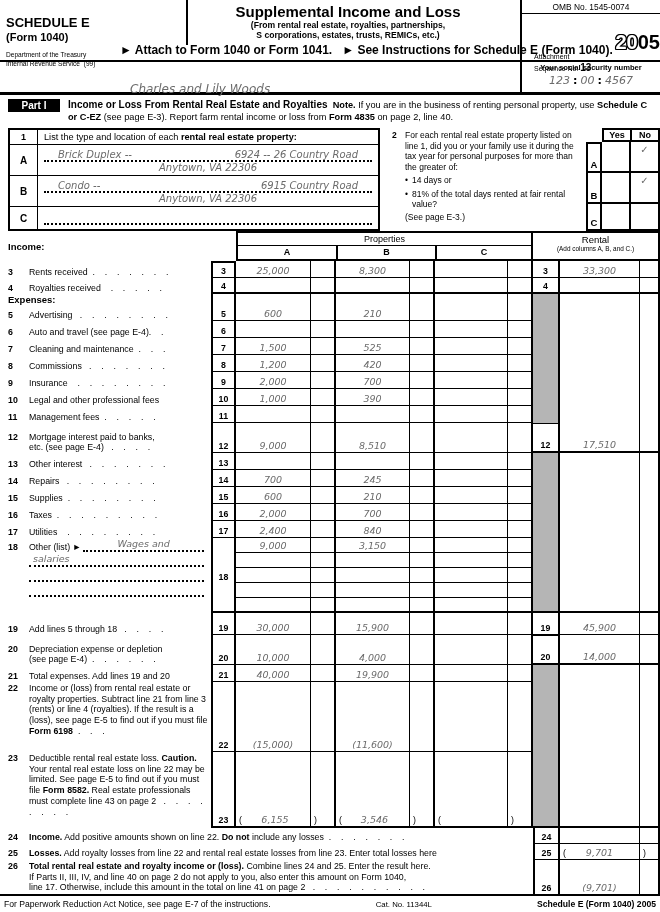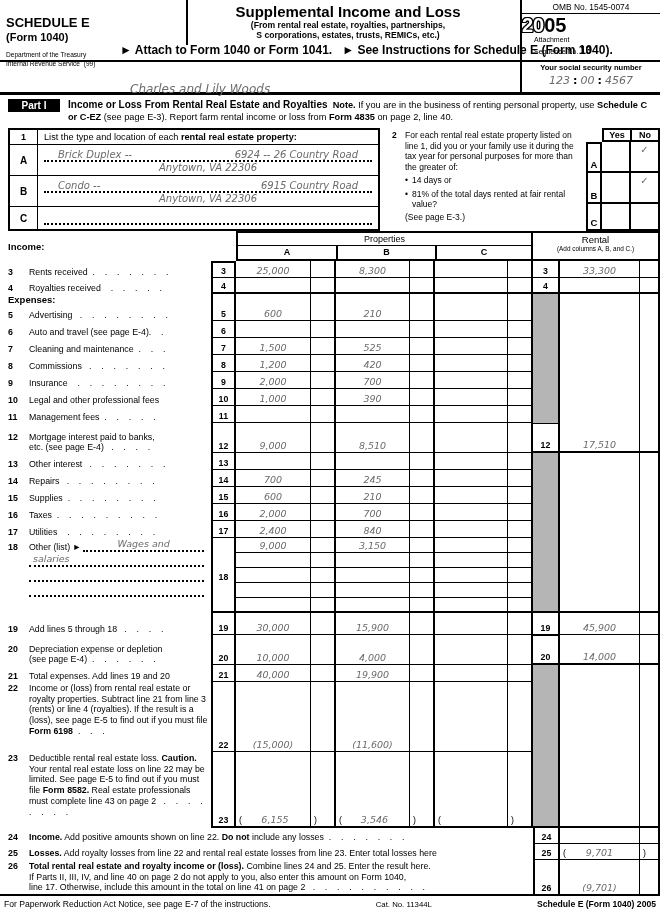--- a/index.html
+++ b/index.html
@@ -13,21 +13,21 @@
 .sch{font-size:13px;font-weight:bold;}
 .frm{font-size:11px;font-weight:bold;margin-top:1px;}
 .dept{font-size:6.6px;margin-top:8px;line-height:1.3;}
 .vdiv{position:absolute;left:186px;top:0;height:45px;border-left:2px solid #000;}
 .hC{flex:1;text-align:center;padding-top:3px;}
 .hC .t{font-size:15px;font-weight:bold;}
 .hC .s{font-size:8.6px;font-weight:bold;line-height:1.18;}
 .attach{position:absolute;left:96px;bottom:3px;font-size:12px;font-weight:bold;white-space:nowrap;padding-left:24px;}
 .hR{width:140px;border-left:2px solid #000;display:flex;flex-direction:column;}
 .omb{font-size:8.4px;text-align:center;padding:2px 8px 1px;border-bottom:1px solid #000;}
-.yr{text-align:left;line-height:1;margin-top:1px;}
+.yr{text-align:right;line-height:1;margin-top:18px;}
 .yrO{font-size:20px;font-weight:bold;color:#fff;text-shadow:-1px -1px 0 #000,1px -1px 0 #000,-1px 1px 0 #000,1px 1px 0 #000,0 -1.3px 0 #000,0 1.3px 0 #000,-1.3px 0 0 #000,1.3px 0 0 #000;}
 .yrB{font-size:20px;font-weight:bold;}
 .att{font-size:7px;padding-left:12px;line-height:1.25;margin-top:1px;}
 .seqno{font-size:10px;font-weight:bold;}
 
 .namerow{display:flex;height:33px;border-bottom:3px solid #000;}
 .nmL{flex:1;position:relative;padding:1px 4px;}
 .nmLbl{font-size:7.2px;}
 .nmVal{position:absolute;left:130px;top:20px;font-size:12px;}
 .nmR{width:140px;border-left:2px solid #000;text-align:center;padding-top:1px;}

